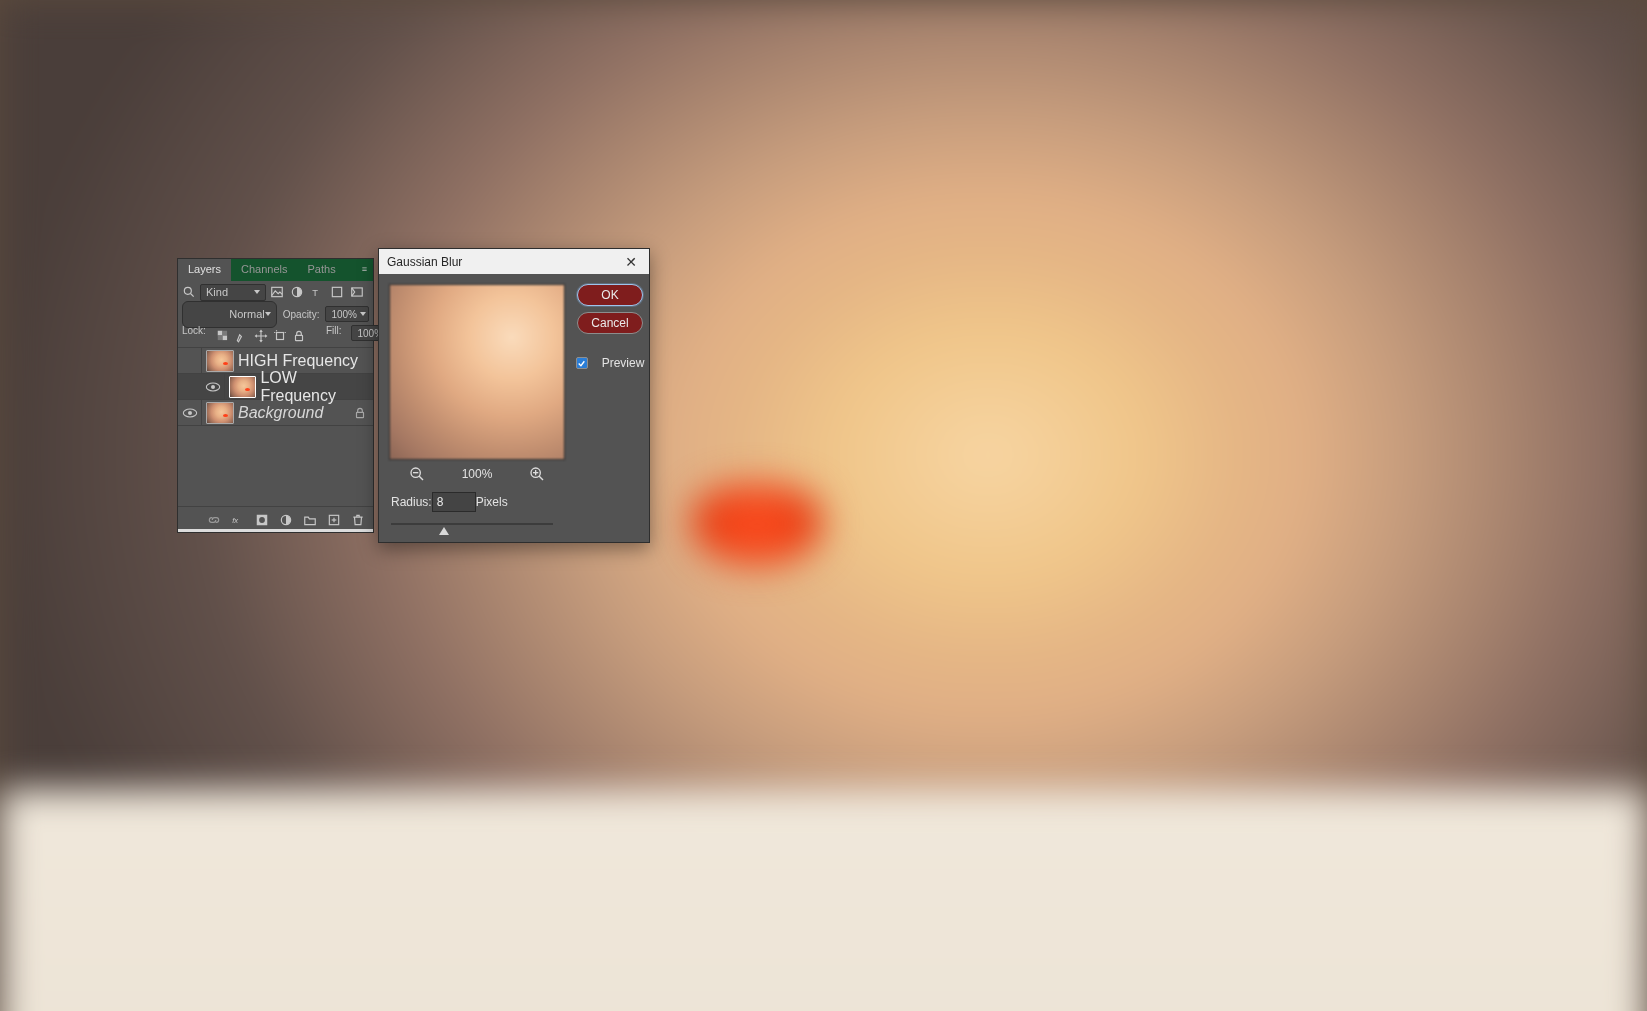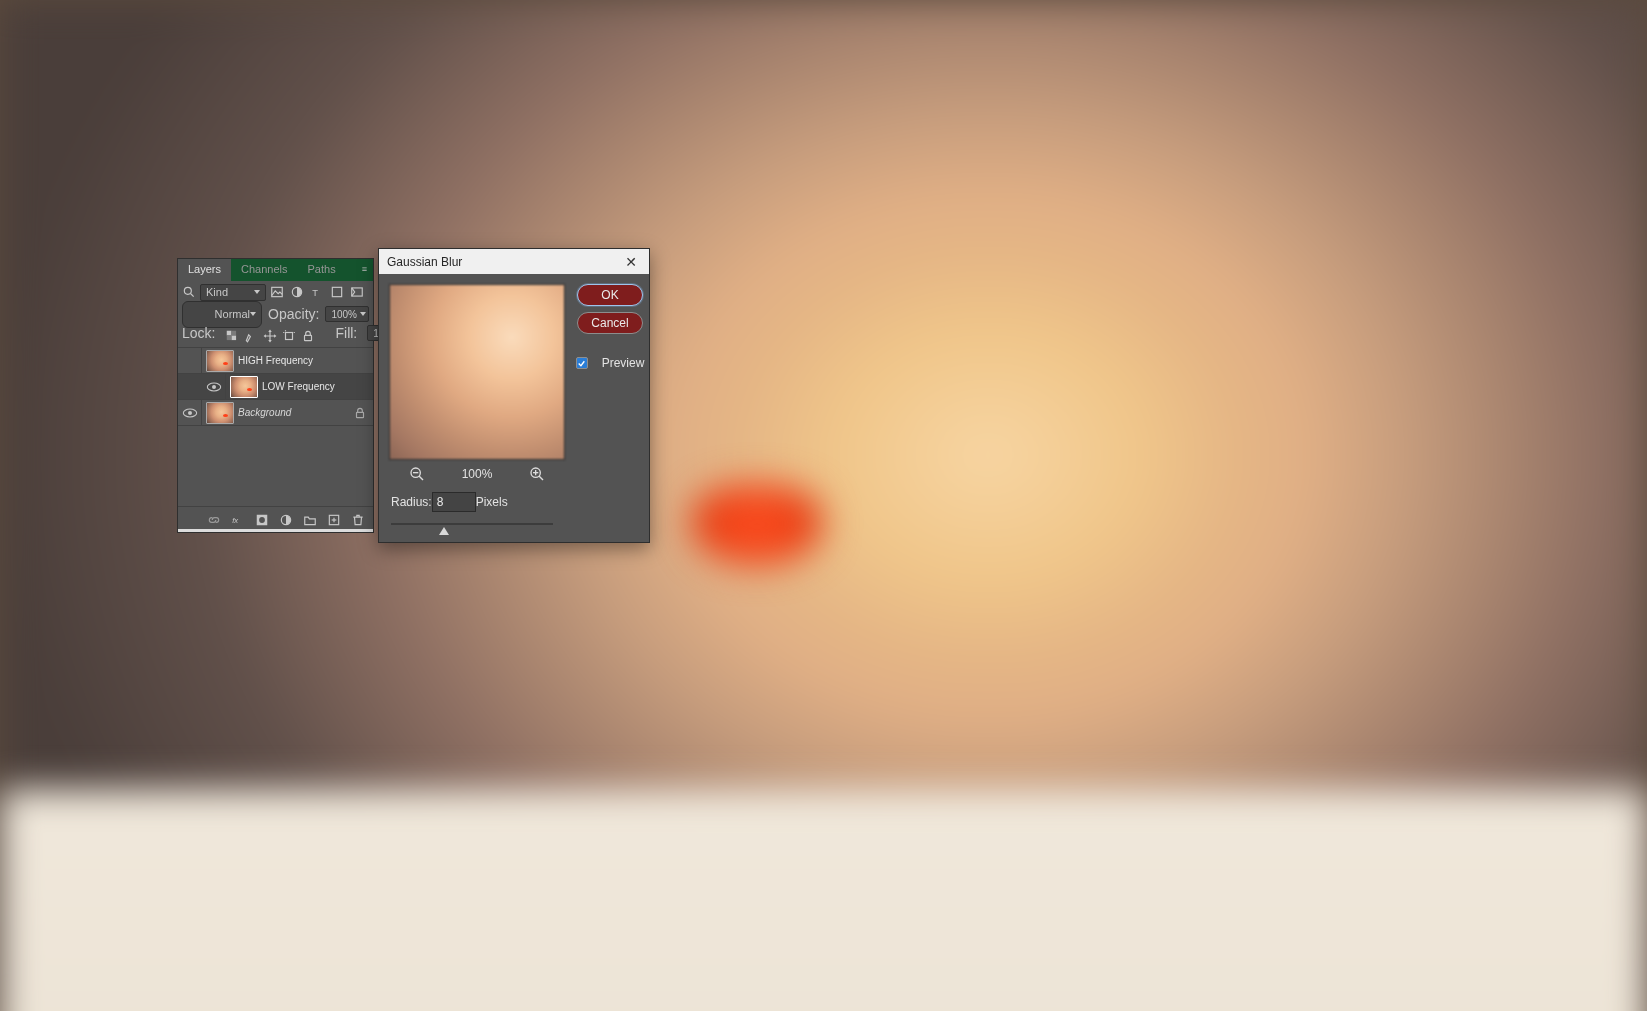--- a/index.html
+++ b/index.html
@@ -18,33 +18,33 @@
   .panel-tab.active{background:#535353;color:#e0e0e0;border-bottom:none;}
   .panel-menu{margin-left:auto;padding:5px 5px;color:#bdbdbd;font-size:9px;letter-spacing:1px;}
   .filter-row{display:flex;align-items:center;height:22px;padding:0 4px;gap:4px;}
   .filter-select{display:flex;align-items:center;height:17px;background:#454545;border:1px solid #303030;border-radius:2px;padding:0 5px;flex:0 0 66px;justify-content:space-between;}
   .chev-down{width:0;height:0;border-left:3px solid transparent;border-right:3px solid transparent;border-top:4px solid #c7c7c7;}
   .filter-icons{display:flex;gap:6px;align-items:center;padding-right:2px;}
   svg.fi{width:14px;height:14px;flex:none;}
   .blend-row{display:flex;align-items:center;height:22px;padding:0 4px;gap:6px;}
   .blend-select{flex:1;display:flex;align-items:center;height:27px;background:#454545;border:1px solid #303030;border-radius:6px;padding:0 5px;justify-content:flex-end;}
   .pct-box{display:flex;align-items:center;height:16px;background:#454545;border:1px solid #303030;border-radius:2px;padding:0 2px 0 5px;font-size:10px;gap:3px;}
-  .lbl{font-size:14px;color:#c7c7c7;}
+  .lbl{font-size:10px;color:#c7c7c7;}
   .lock-row{display:flex;height:22px;padding:0 4px;gap:10px;}
   .lock-icons{display:flex;gap:5px;align-items:center;}
   .spacer{flex:1;}
   .layer-list{border-top:1px solid #424242;}
   .layer-row{display:flex;align-items:center;height:26px;border-bottom:1px solid #424242;}
   .layer-row.selected{background:#454545;padding-left:24px;}
   .vis-cell{width:24px;display:flex;align-items:center;justify-content:center;border-right:1px solid #424242;height:100%;}
   .thumb{width:28px;height:22px;margin:0 4px;border:1px solid #aaa;border-radius:1px;background:
     radial-gradient(circle at 55% 45%, #f5c79a 0%, #e8b086 30%, #ce8f70 55%, #996b56 80%, #5e463d 100%);
     position:relative;}
   .thumb::after{content:"";position:absolute;left:60%;top:58%;width:5px;height:3px;background:#ff4019;border-radius:50%;}
-  .layer-name{font-size:10px;color:#e6e6e6;}
+  .layer-name{font-size:16px;color:#e6e6e6;}
   .layer-name.italic{font-style:italic;color:#d7d7d7;}
   .lock-pad{margin-left:auto;margin-right:6px;}
   .panel-footer{position:absolute;bottom:0;left:0;right:0;height:26px;background:#535353;border-top:1px solid #424242;display:flex;align-items:center;justify-content:flex-end;gap:10px;padding:0 8px;}
   .panel-footer-strip{position:absolute;bottom:0;left:0;right:0;height:3px;background:#dcdcdc;}
   svg.eye{width:16px;height:12px;}
   svg.foot{width:14px;height:14px;}
 
   
   .dialog{position:absolute;left:378px;top:248px;width:272px;background:#535353;border:1px solid #2e2e2e;color:#e3e3e3;font-size:12px;box-shadow:0 6px 18px rgba(0,0,0,.4);}
   .titlebar{height:25px;background:#f0f0f0;display:flex;align-items:center;padding:0 8px;color:#262626;font-size:12px;}

